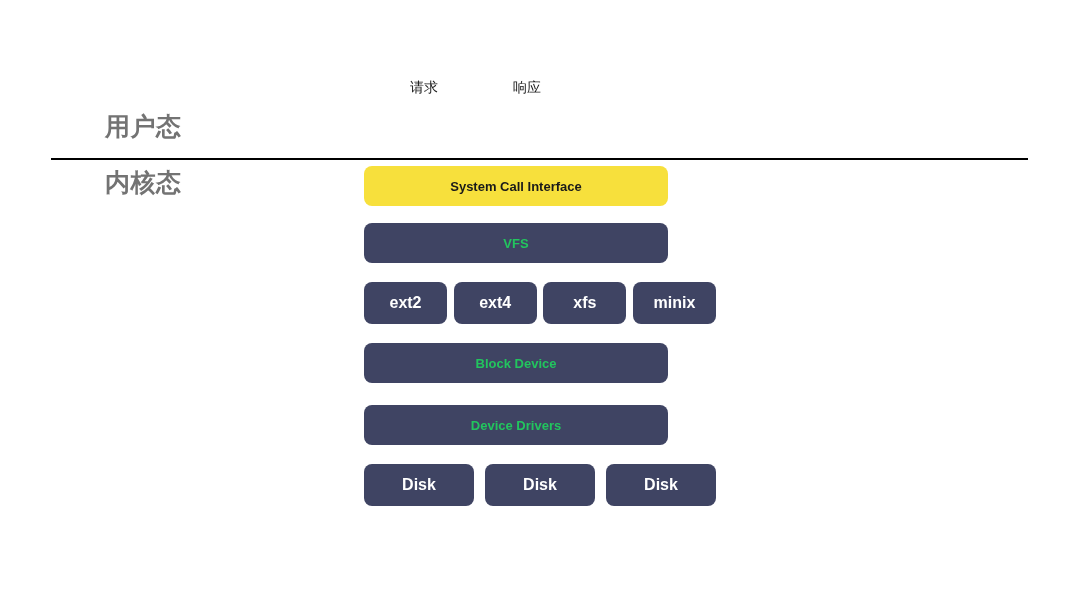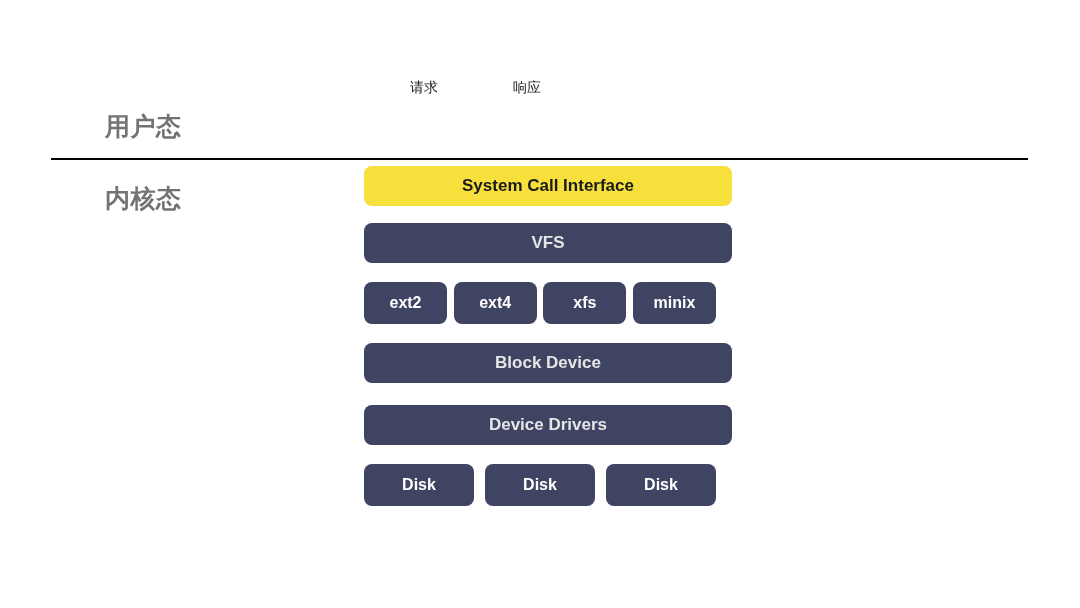--- a/index.html
+++ b/index.html
@@ -40,21 +40,21 @@
   .mode-label {
     position: absolute;
     left: 105px;
     font-size: 25px;
     font-weight: bold;
     color: #737373;
     white-space: nowrap;
     letter-spacing: 0.5px;
   }
   #user-mode-label   { top: 110px; }
-  #kernel-mode-label { top: 182px; }
+  #kernel-mode-label { top: 166px; }
 
   
   #mode-divider {
     position: absolute;
     left: 51px;
     top: 158px;
     width: 977px;
     height: 2px;
     background: #000000;
   }
@@ -70,29 +70,29 @@
   .layer {
     position: relative;
     border-radius: 8px;
     display: flex;
     align-items: center;
     justify-content: center;
     box-sizing: border-box;
   }
 
   .layer-full {
-    width: 368px;
+    width: 304px;
     height: 40px;
-    font-size: 17px;
+    font-size: 13px;
     font-weight: bold;
   }
 
   .navy {
     background: #3f4463;
-    color: #e5e5e5;
+    color: #22c55e;
   }
   .accent {
     background: #f7e03c;
     color: #1a1a1a;
   }
 
   
   .layer-row {
     width: 352px;
     display: flex;

